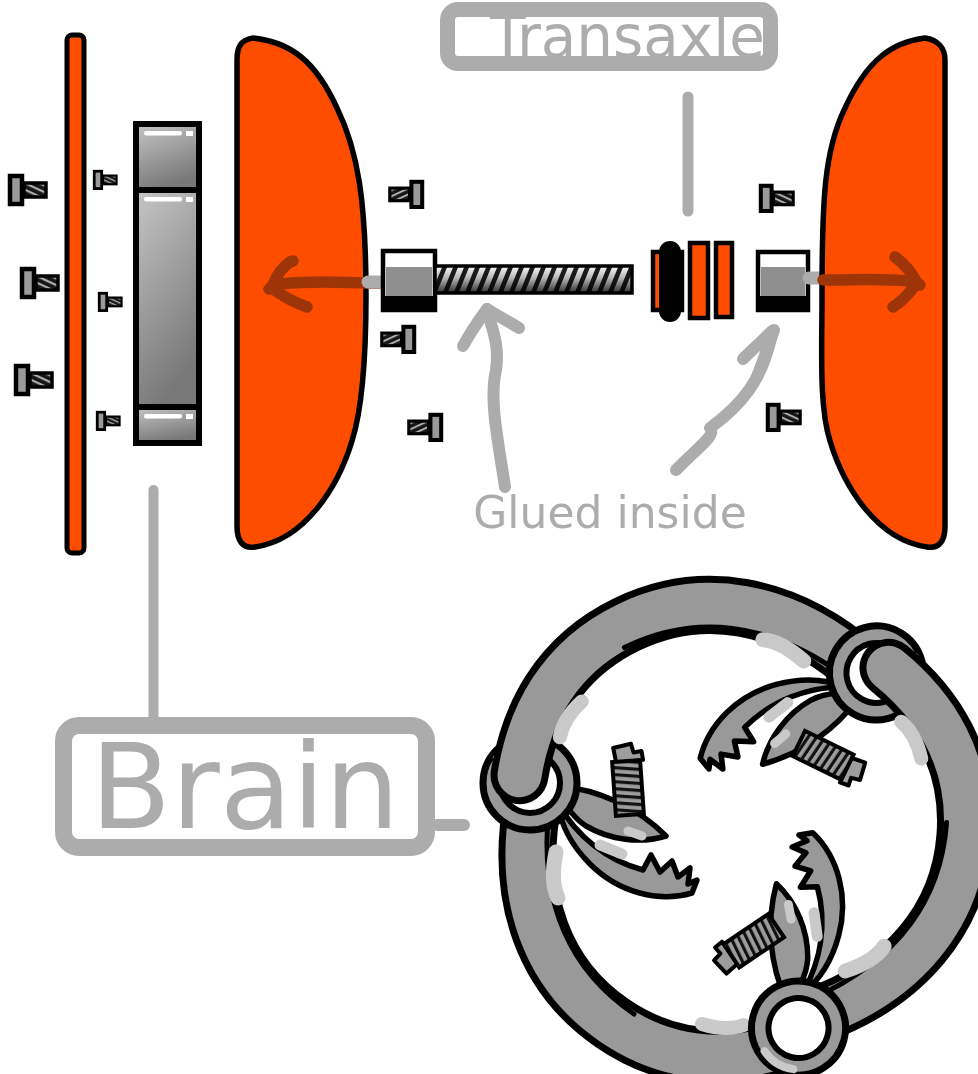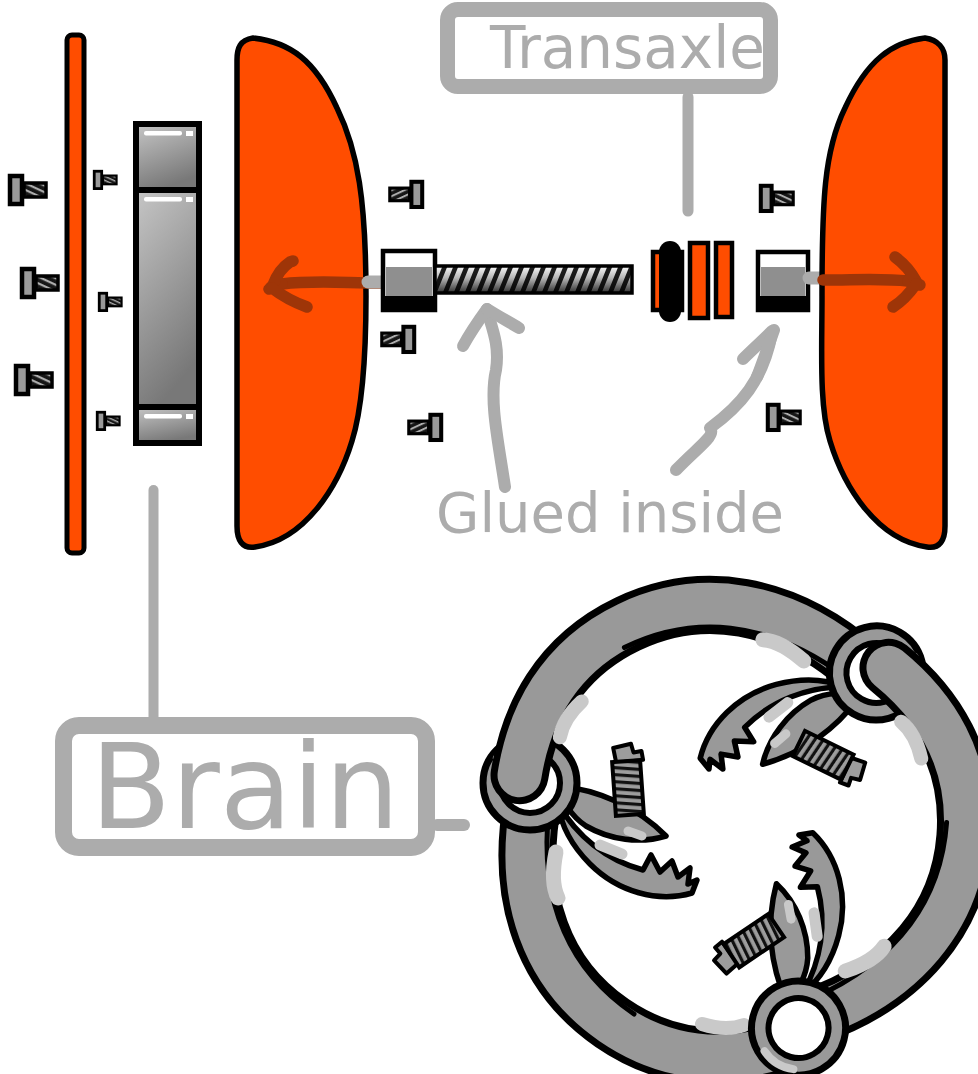--- a/index.html
+++ b/index.html
@@ -3,24 +3,24 @@
 <meta charset="utf-8">
 <style>
   html,body{margin:0;padding:0;background:#fff;}
   .stage{position:relative;width:978px;height:1074px;background:#fff;overflow:hidden;
          font-family:"DejaVu Sans","Liberation Sans",sans-serif;}
   .stage svg{position:absolute;left:0;top:0;}
   .label-box{position:absolute;box-sizing:border-box;background:#fff;
              border:15px solid #acacac;border-radius:18px;
              display:flex;align-items:center;justify-content:center;
              color:#acacac;z-index:2;white-space:nowrap;overflow:hidden;}
-  #transaxle-box{left:440px;top:2px;width:338px;height:92px;font-size:58px;padding-left:37px;}
+  #transaxle-box{left:440px;top:2px;width:338px;height:69px;font-size:58px;padding-left:37px;}
   #brain-box{left:55px;top:717px;width:380px;height:139px;font-size:118px;border-width:17px;border-radius:24px;}
   #glued-label{position:absolute;left:400px;top:478px;width:420px;text-align:center;
-               font-size:56px;line-height:70px;color:#acacac;z-index:2;white-space:nowrap;}
+               font-size:44px;line-height:70px;color:#acacac;z-index:2;white-space:nowrap;}
 </style>
 </head>
 <body>
 
 <div class="stage">
 
 <svg width="978" height="1074" viewBox="0 0 978 1074">
   <defs>
 
     <pattern id="hatch" width="6" height="6" patternUnits="userSpaceOnUse" patternTransform="rotate(115)">

